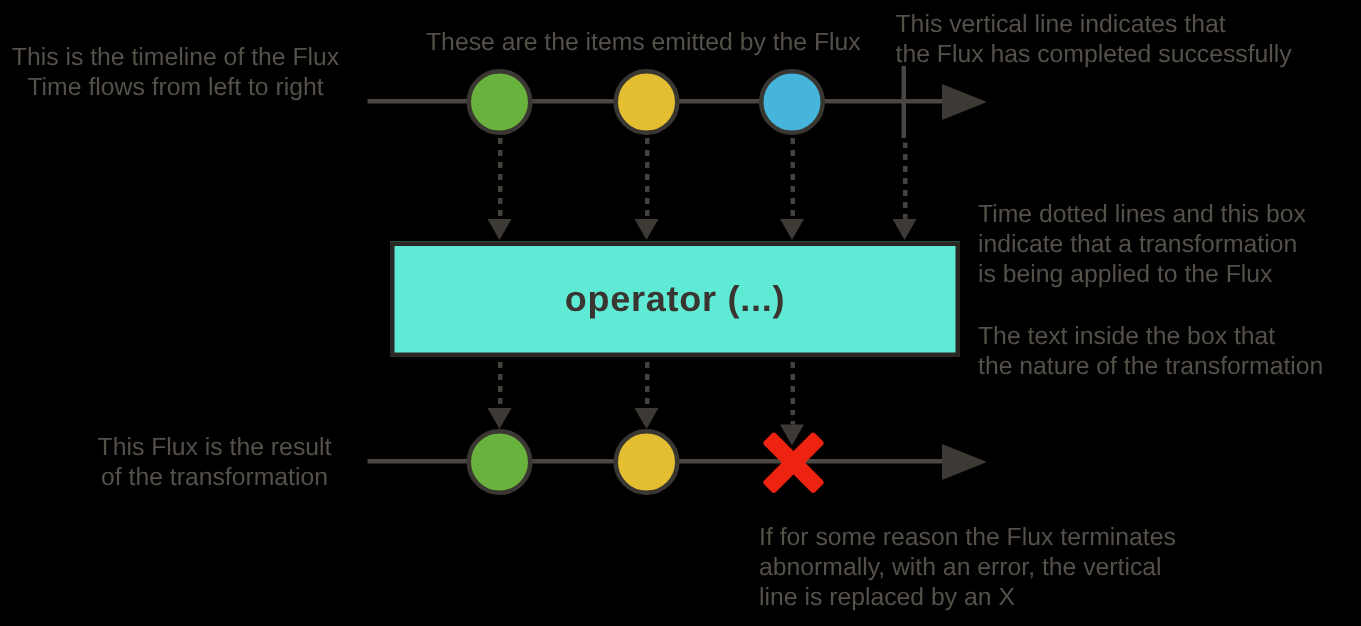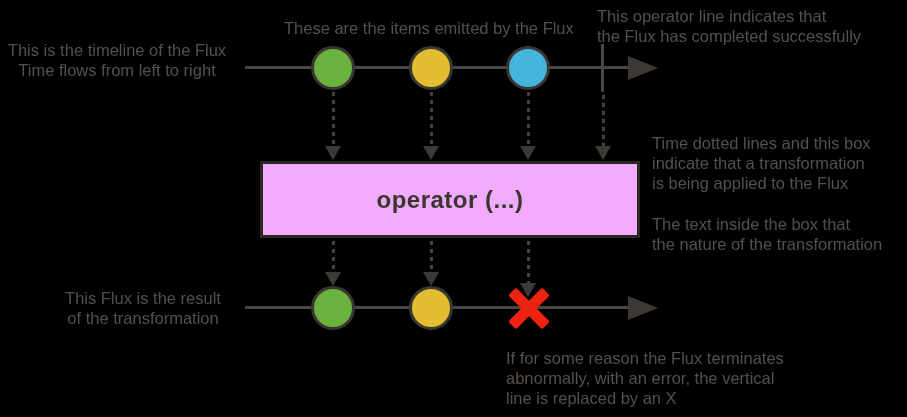--- a/index.html
+++ b/index.html
@@ -94,26 +94,26 @@
     border-radius: 2px;
   }
   .error-x .bar.a { transform: rotate(45deg); }
   .error-x .bar.b { transform: rotate(-45deg); }
 </style>
 </head>
 <body>
 
 <div class="canvas">
 
-  <div class="note center" style="left:2px; top:40px; width:230px;">This is the timeline of the Flux
+  <div class="note center" style="left:2px; top:28px; width:230px;">This is the timeline of the Flux
 Time flows from left to right</div>
 
   <div class="note" style="left:284px; top:18px;">These are the items emitted by the Flux</div>
 
-  <div class="note" style="left:597px; top:6px;">This operator line indicates that
+  <div class="note" style="left:597px; top:6px;">This vertical line indicates that
 the Flux has completed successfully</div>
 
   <div class="note" style="left:652px; top:133px;">Time dotted lines and this box
 indicate that a transformation
 is being applied to the Flux</div>
 
   <div class="note" style="left:652px; top:214px;">The text inside the box that
 the nature of the transformation</div>
 
   <div class="note" style="left:506px; top:348px;">If for some reason the Flux terminates
@@ -136,21 +136,21 @@
 
   <div class="dash-line" style="left:430px; top:92px; height:54px;"></div>
   <div class="dash-head" style="left:423px; top:146px;"></div>
 
   <div class="dash-line" style="left:527px; top:92px; height:54px;"></div>
   <div class="dash-head" style="left:520px; top:146px;"></div>
 
   <div class="dash-line" style="left:602px; top:95px; height:51px;"></div>
   <div class="dash-head" style="left:595px; top:146px;"></div>
 
-  <div class="operator-box" style="background-color: #f0abfc; color: rgb(58, 53, 48); border-color: rgb(43, 39, 34);">
+  <div class="operator-box" style="background-color: #5eead4; color: rgb(58, 53, 48); border-color: rgb(43, 39, 34);">
     <span>operator (...)</span>
   </div>
 
   <div class="dash-line" style="left:332px; top:241px; height:31px;"></div>
   <div class="dash-head" style="left:325px; top:272px;"></div>
 
   <div class="dash-line" style="left:430px; top:241px; height:31px;"></div>
   <div class="dash-head" style="left:423px; top:272px;"></div>
 
   <div class="dash-line" style="left:527px; top:241px; height:42px;"></div>

